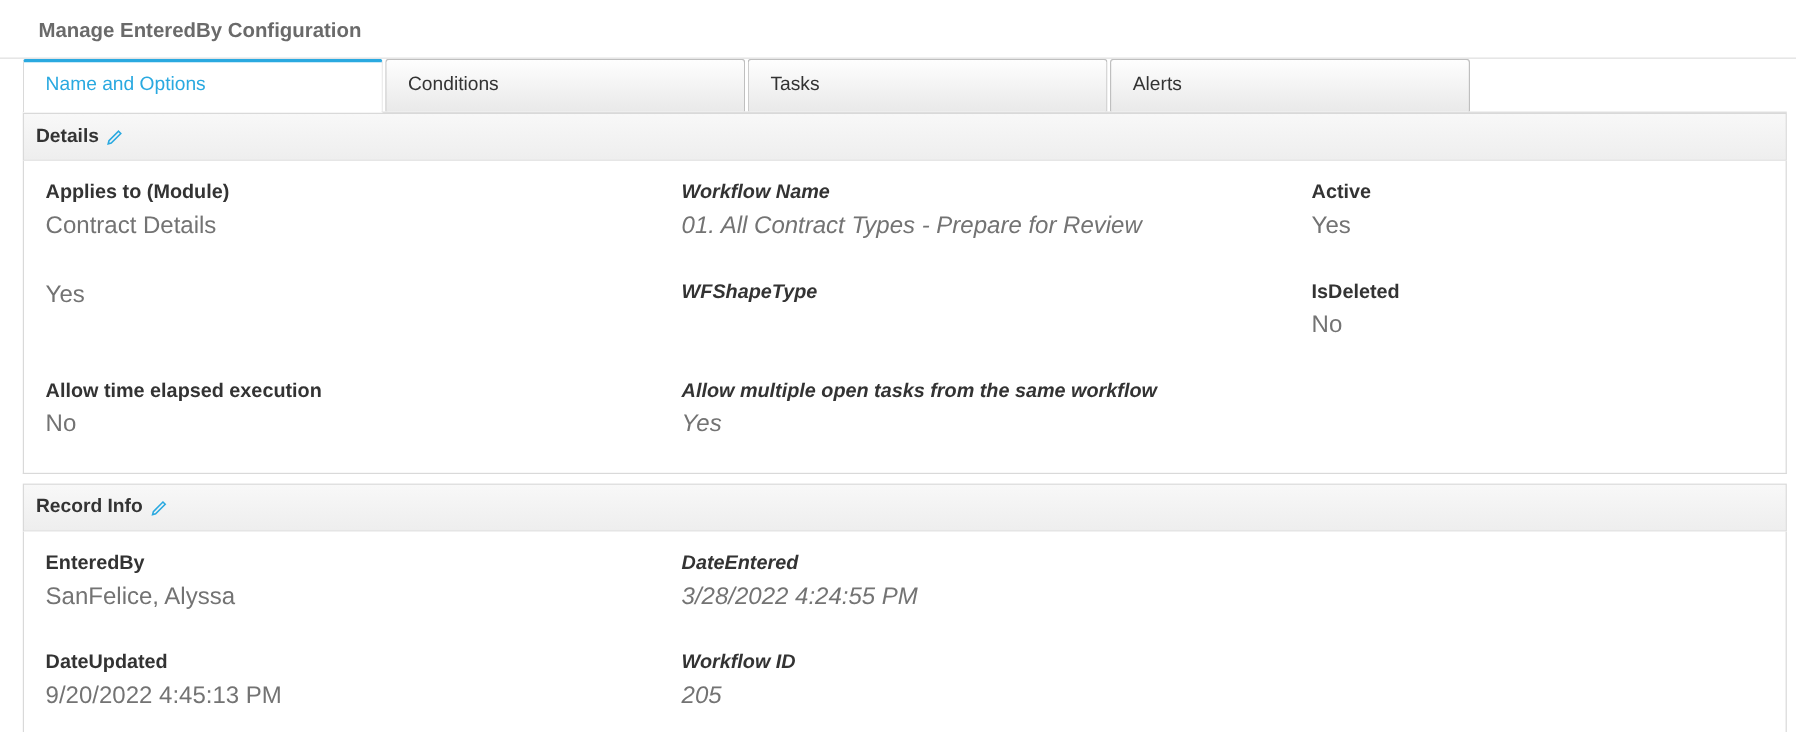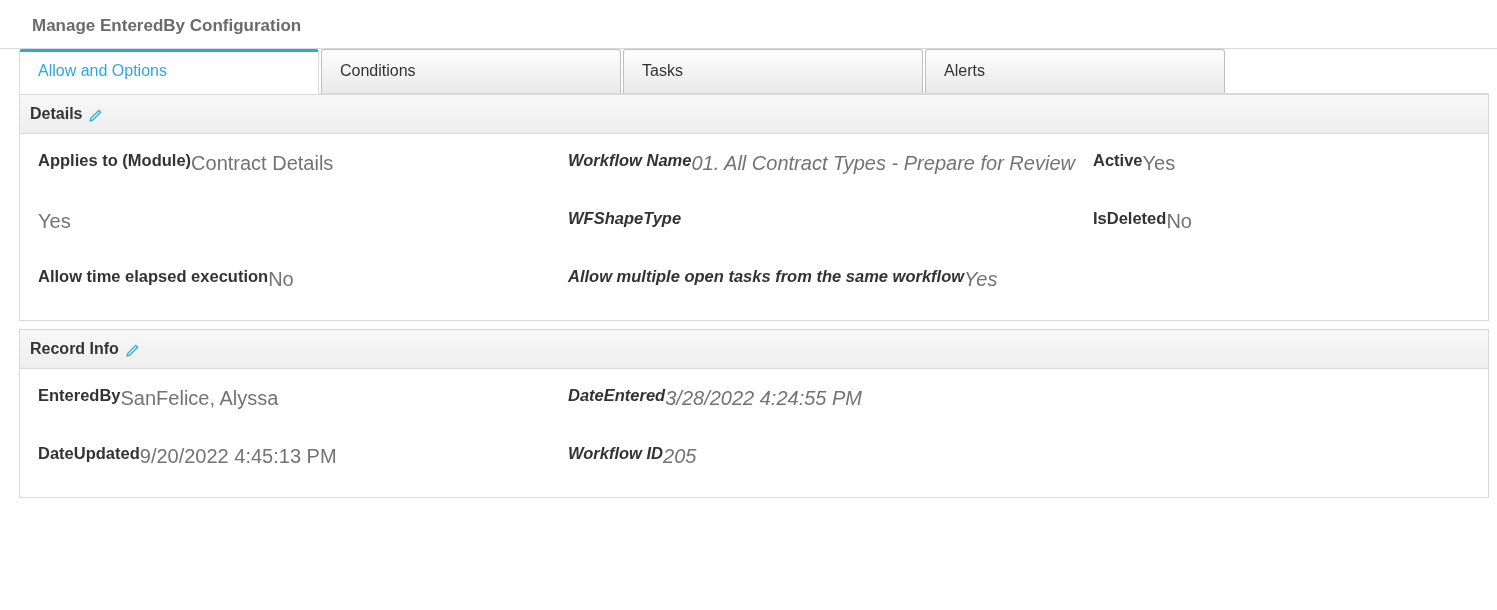--- a/index.html
+++ b/index.html
@@ -62,21 +62,21 @@
     }
     .section-header {
       background: linear-gradient(#f8f8f8, #eeeeee);
       border: 1px solid #d9d9d9;
       border-top: none;
       padding: 10px 10px;
       font-size: 16px;
       font-weight: 700;
       color: #333;
       display: flex;
-      align-items: flex-end;
+      align-items: center;
     }
     .section-header:first-child {
       border-top: 1px solid #d9d9d9;
     }
     .pencil-icon {
       width: 15px;
       height: 15px;
       margin-left: 6px;
       cursor: pointer;
       color: #2aa9e0;
@@ -94,20 +94,21 @@
       display: flex;
       width: 100%;
       margin-bottom: 28px;
     }
     .field-row:last-child {
       margin-bottom: 0;
       align-items: flex-end;
     }
     .field {
       display: flex;
+      flex-direction: column;
     }
     .field.col1 {
       width: 530px;
     }
     .field.col2 {
       width: 525px;
       font-style: italic;
     }
     .field.col3 {
       width: auto;
@@ -127,21 +128,21 @@
       height: 8px;
     }
   </style>
 </head>
 <body>
 
 <div class="page-title">Manage EnteredBy Configuration</div>
 <hr class="header-divider">
 
 <div class="tabs-wrapper">
-  <div class="tab active">Allow and Options</div>
+  <div class="tab active">Name and Options</div>
   <div class="tab">Conditions</div>
   <div class="tab">Tasks</div>
   <div class="tab">Alerts</div>
 </div>
 
 <div class="content-area">
 
   <div class="section-header">
     <span>Details</span>
     <span class="pencil-icon">

